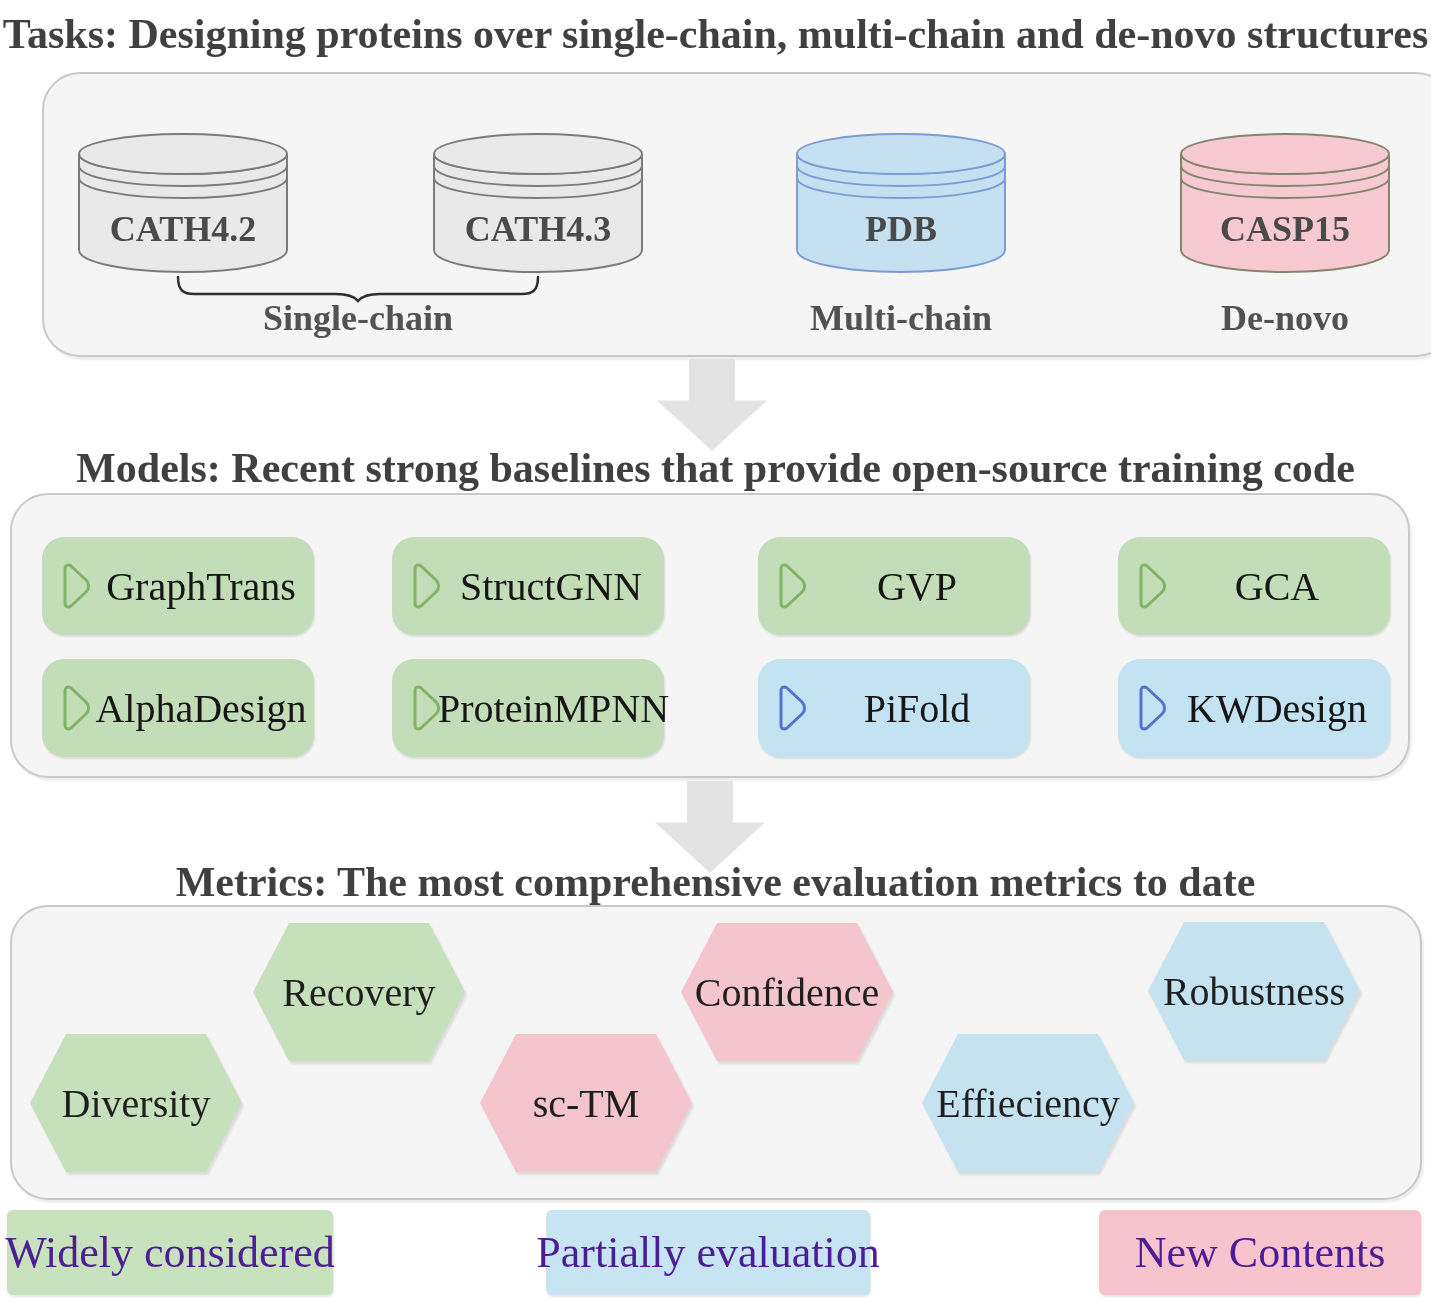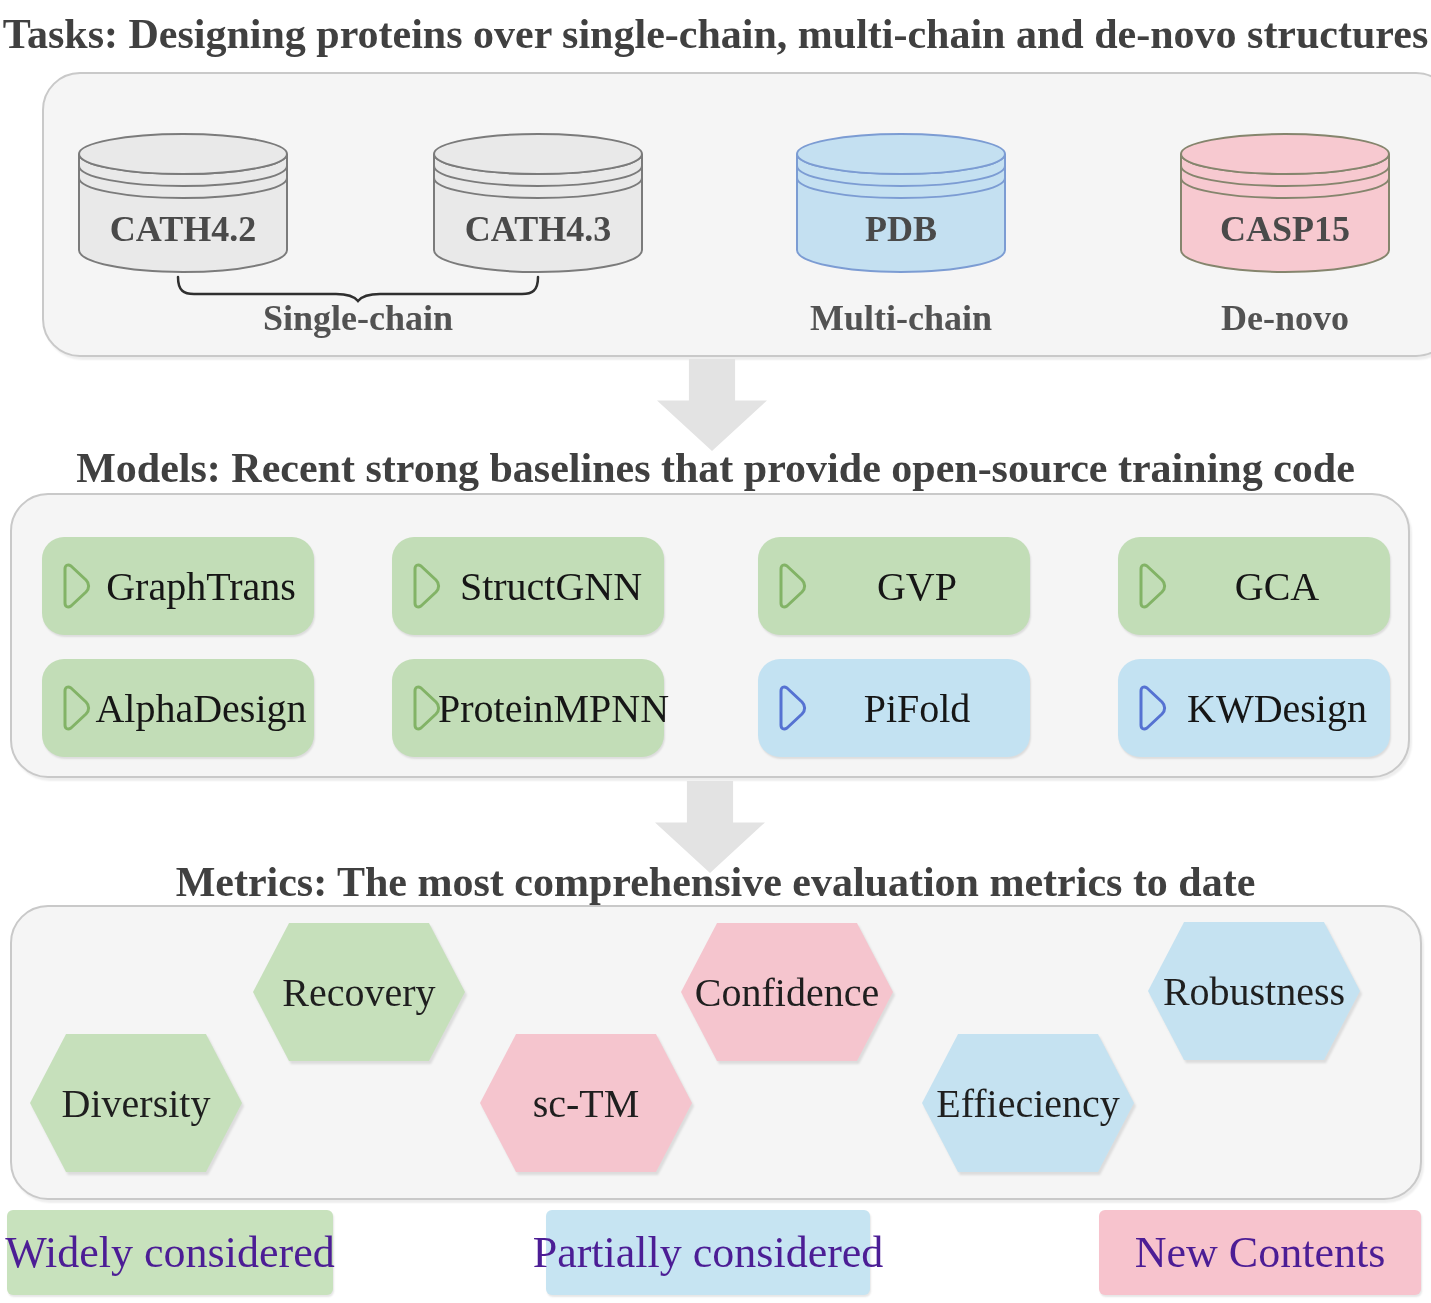--- a/index.html
+++ b/index.html
@@ -217,16 +217,16 @@
     </div>
     <div class="hexwrap" style="left:468px;top:127px;">
       <div class="hex pink">sc-TM</div>
     </div>
     <div class="hexwrap" style="left:910px;top:127px;">
       <div class="hex blue">Effieciency</div>
     </div>
   </section>
 
   <div class="legend-chip green" style="left:7px;width:326px;">Widely considered</div>
-  <div class="legend-chip blue" style="left:546px;width:324px;">Partially considered</div>
+  <div class="legend-chip blue" style="left:546px;width:324px;">Partially evaluation</div>
   <div class="legend-chip pink" style="left:1099px;width:322px;">New Contents</div>
 
 </div>
 
 </body></html>

